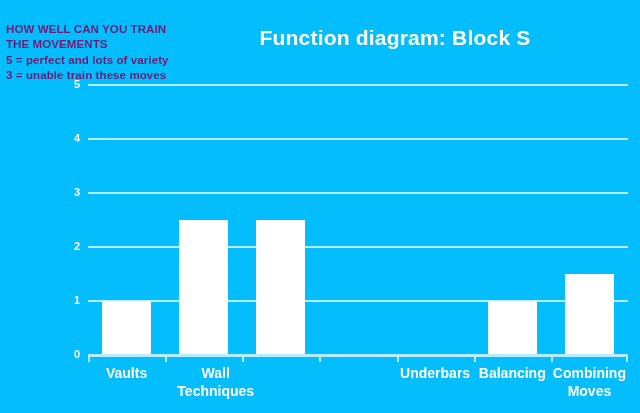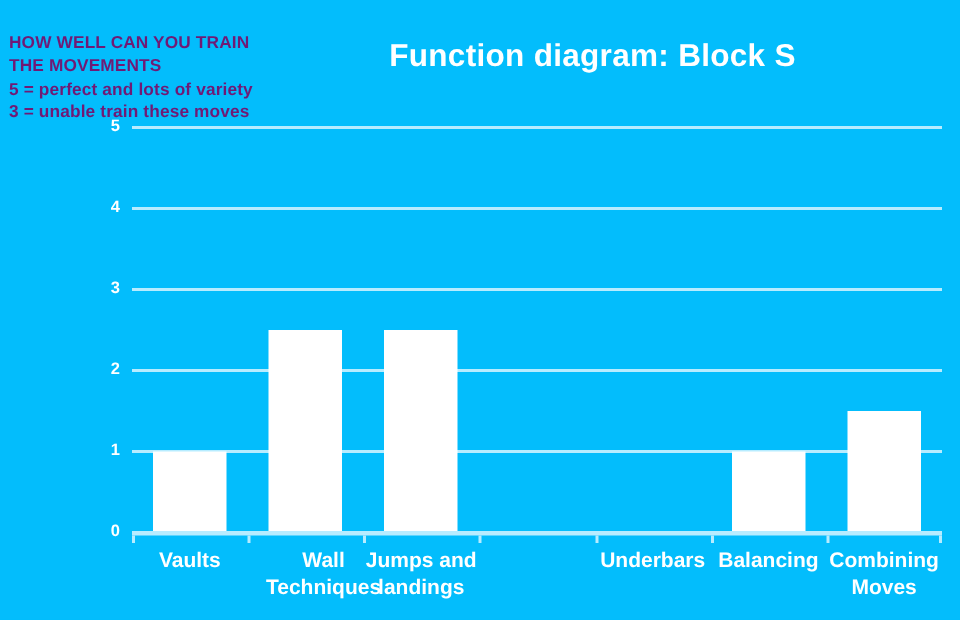--- a/index.html
+++ b/index.html
@@ -137,21 +137,20 @@
     <div class="bar" title="Jumps and landings: 2.5" style="left: 168.357px; width: 49px; height: 135px;"></div>
     <div class="bar" title="Balancing: 1" style="left: 399.786px; width: 49px; height: 54px;"></div>
     <div class="bar" title="Combining Moves: 1.5" style="left: 476.929px; width: 49px; height: 81px;"></div>
   </div>
 
 <div id="x-axis-line"></div>
 
 <div id="x-labels">
     <div class="x-label" style="left: 0px; width: 77.1429px;">Vaults</div>
     <div class="x-label" style="left: 77.1429px; width: 77.1429px; margin-left: 12px;">Wall Techniques</div>
-    <div class="x-label" style="left: 154.286px; width: 77.1429px;">Jumps and landings</div>
     <div class="x-label" style="left: 308.571px; width: 77.1429px; text-align: center;">Underbars</div>
     <div class="x-label" style="left: 462.857px; width: 77.1429px;">Combining Moves</div>
     <div class="x-label" style="left: 385.714px; width: 77.1429px;">Balancing</div>
   </div>
 
 <div class="y-tick-label" style="left: 54px; top: 349px;">0</div>
 <div class="y-tick-label" style="left: 54px; top: 295px;">1</div>
 <div class="y-tick-label" style="left: 54px; top: 241px;">2</div>
 <div class="y-tick-label" style="left: 54px; top: 187px;">3</div>
 <div class="y-tick-label" style="left: 54px; top: 133px;">4</div>

